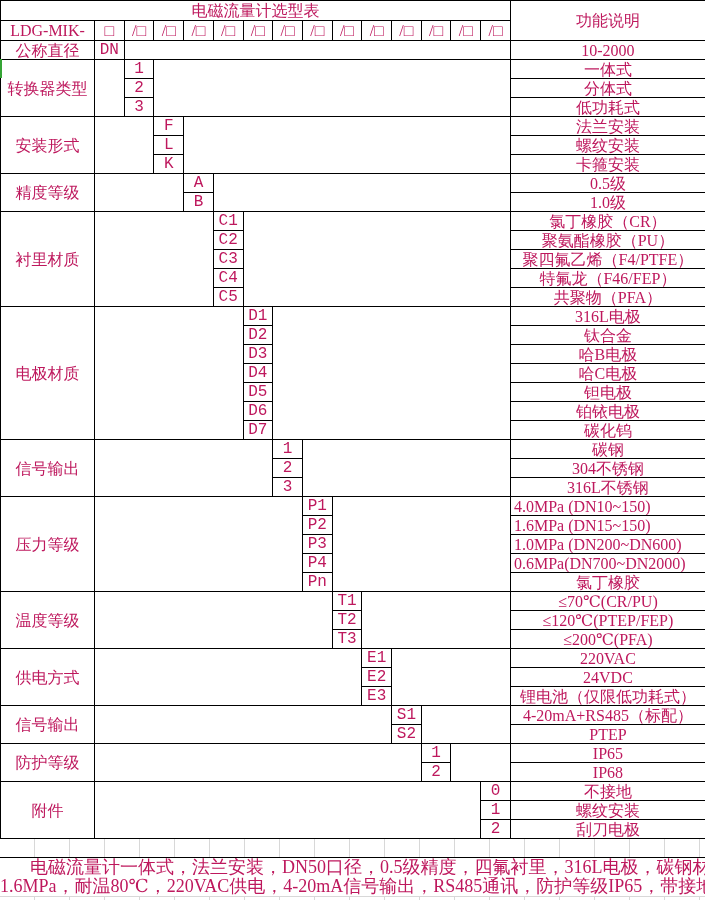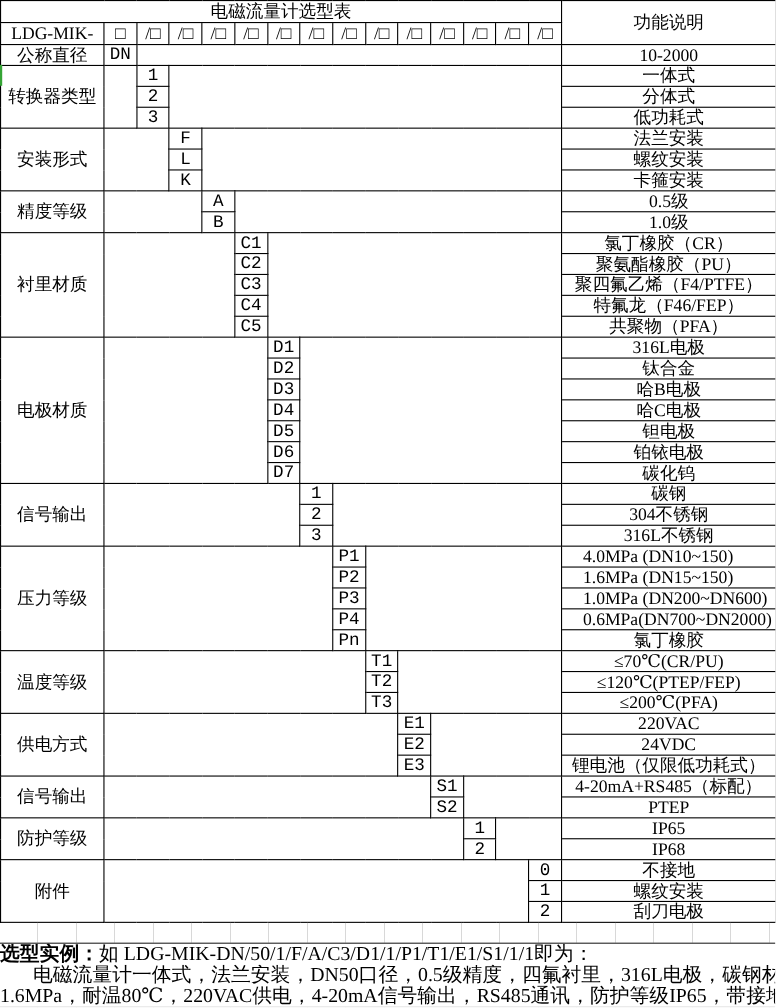--- a/index.html
+++ b/index.html
@@ -1,21 +1,21 @@
 <!DOCTYPE html>
 <html><head>
 <meta charset="utf-8">
 <style>
   html,body{margin:0;padding:0;background:#ffffff;}
   .sheet{
     position:relative;
     width:705px;height:916px;
     background:#ffffff;
     font-family:"Liberation Serif","DejaVu Serif",serif;
-    color:#000000;
+    color:#be185d;
     overflow:hidden;
   }
   table.sel{
     border-collapse:collapse;
     table-layout:fixed;
     width:705px;
   }
   table.sel td{
     border:1px solid #000;
     padding:0;
@@ -26,21 +26,21 @@
     overflow:hidden;
     white-space:nowrap;
   }
   td.title-cell{height:19px;font-size:19px;}
   td.fnhead-cell{font-size:19px;margin-top:18px;}
   td.model-cell{height:19px;font-size:16px;}
   td.codehead-cell{font-size:14px;}
   tr.data-row td{height:18px;}
   td.label-cell{font-size:18px;}
   td.fn-cell{font-size:16px;}
-  td.fn-cell.left{text-align:left;padding-left:19px;}
+  td.fn-cell.left{text-align:left;padding-left:3px;}
   td.code-cell{font-size:15px;font-family:Liberation Mono, monospace;}
   .grid-strip{
     height:18px;
     background:repeating-linear-gradient(to right,transparent 0px,transparent 34px,#d8d8d8 34px,#d8d8d8 35px);
     border-bottom:1px solid #000;
   }
   .example{
     font-size:18px;
     line-height:19px;
     background:#fff;
@@ -308,19 +308,18 @@
         <tr class="data-row">
           <td class="code-cell">2</td>
           <td class="fn-cell">刮刀电极</td>
         </tr>
       </tbody>
   </table>
 
   <div class="grid-strip"></div>
 
   <div class="example">
-    <p><span class="lead">选型实例：</span><span>如 LDG-MIK-DN/50/1/F/A/C3/D1/1/P1/T1/E1/S1/1/1即为：</span></p>
     <p class="indent">电磁流量计一体式，法兰安装，DN50口径，0.5级精度，四氟衬里，316L电极，碳钢材质，耐压</p>
     <p>1.6MPa，耐温80℃，220VAC供电，4-20mA信号输出，RS485通讯，防护等级IP65，带接地电极</p>
   </div>
 
   <div class="bottom-strip"></div>
 </div>
 
 </body></html>

